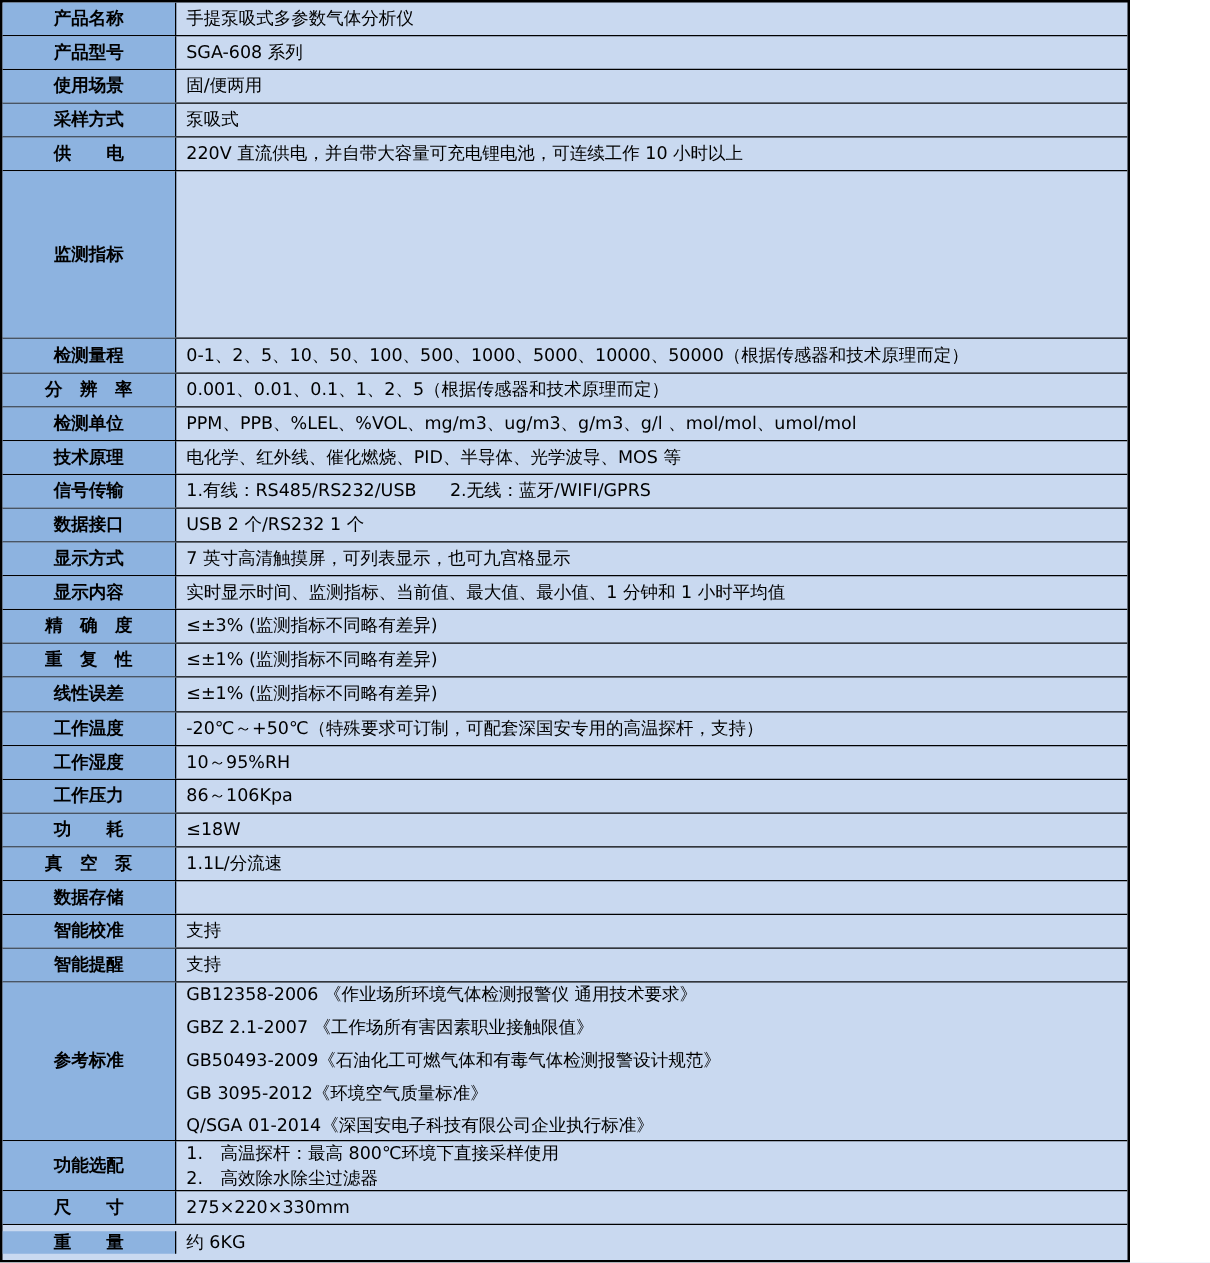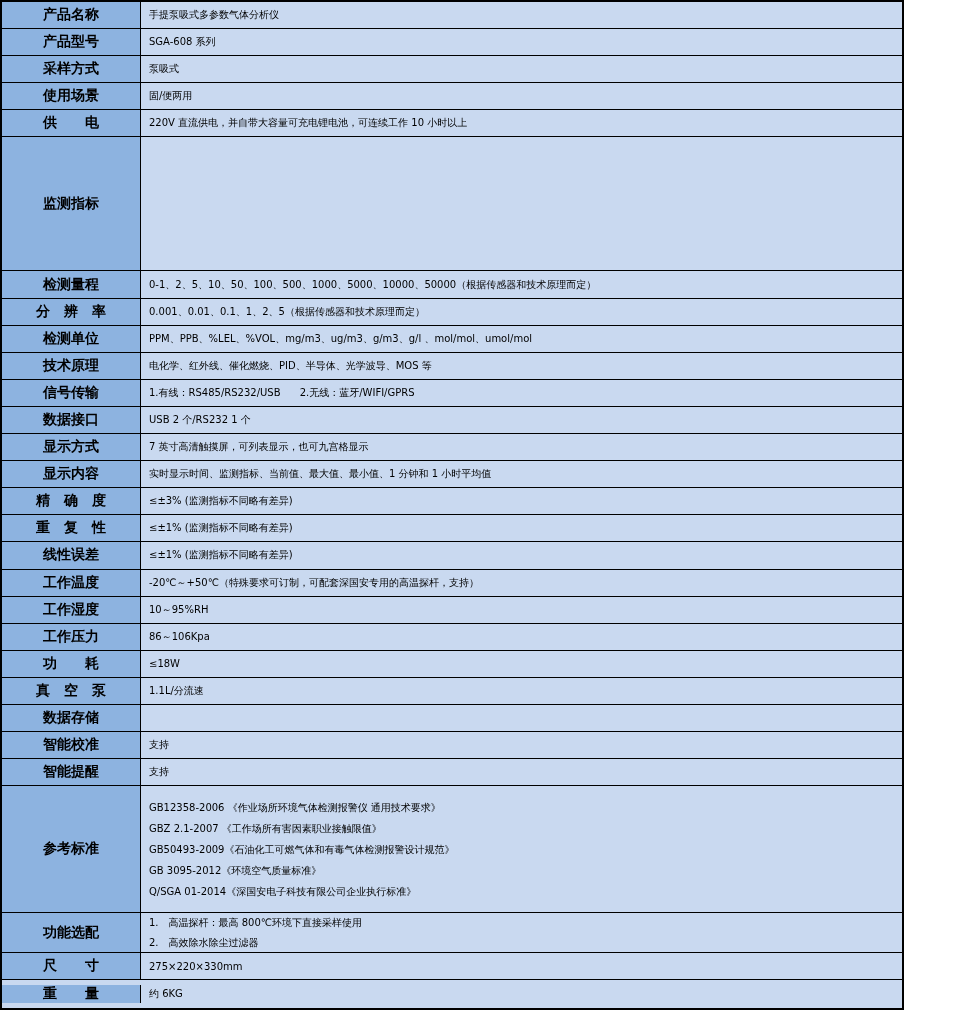--- a/index.html
+++ b/index.html
@@ -41,21 +41,21 @@
     align-items: center;
     justify-content: center;
     font-weight: bold;
     font-size: 14px;
     white-space: pre;
     overflow: hidden;
   }
   .value-cell {
     flex: 1;
     min-width: 0;
-    font-size: 10px;
+    font-size: 14px;
     overflow: hidden;
   }
   .value-cell.single {
     display: flex;
     align-items: center;
     padding-left: 8px;
     white-space: pre;
   }
   .value-cell.monitor {
     display: flex;
@@ -82,45 +82,45 @@
   .subline:not(:last-child)::after {
     content: "";
     position: absolute;
     left: 437px; right: 0; bottom: 3px;
     height: 1px;
     background: var(--border-color, #000);
   }
   .value-cell.lines {
     display: flex;
     flex-direction: column;
-    justify-content: center;
+    justify-content: space-between;
     padding-left: 8px;
   }
   .kind-standards .line { line-height: 21.1px; white-space: pre; }
   .kind-options   .line { line-height: 20px;   white-space: pre; }
 </style>
 </head>
 <body>
 
 <div class="spec-table" id="spec-table">
     <div class="spec-row kind-single">
       <div class="label-cell">产品名称</div>
       <div class="value-cell single">手提泵吸式多参数气体分析仪</div>
     </div>
     <div class="spec-row kind-single">
       <div class="label-cell">产品型号</div>
       <div class="value-cell single">SGA-608 系列</div>
     </div>
     <div class="spec-row kind-single">
+      <div class="label-cell">使用场景</div>
+      <div class="value-cell single">固/便两用</div>
+    </div>
+    <div class="spec-row kind-single">
       <div class="label-cell">采样方式</div>
       <div class="value-cell single">泵吸式</div>
-    </div>
-    <div class="spec-row kind-single">
-      <div class="label-cell">使用场景</div>
-      <div class="value-cell single">固/便两用</div>
     </div>
     <div class="spec-row kind-single">
       <div class="label-cell">供　　电</div>
       <div class="value-cell single">220V 直流供电，并自带大容量可充电锂电池，可连续工作 10 小时以上</div>
     </div>
     <div class="spec-row kind-monitor">
       <div class="label-cell">监测指标</div>
     </div>
     <div class="spec-row kind-single">
       <div class="label-cell">检测量程</div>

